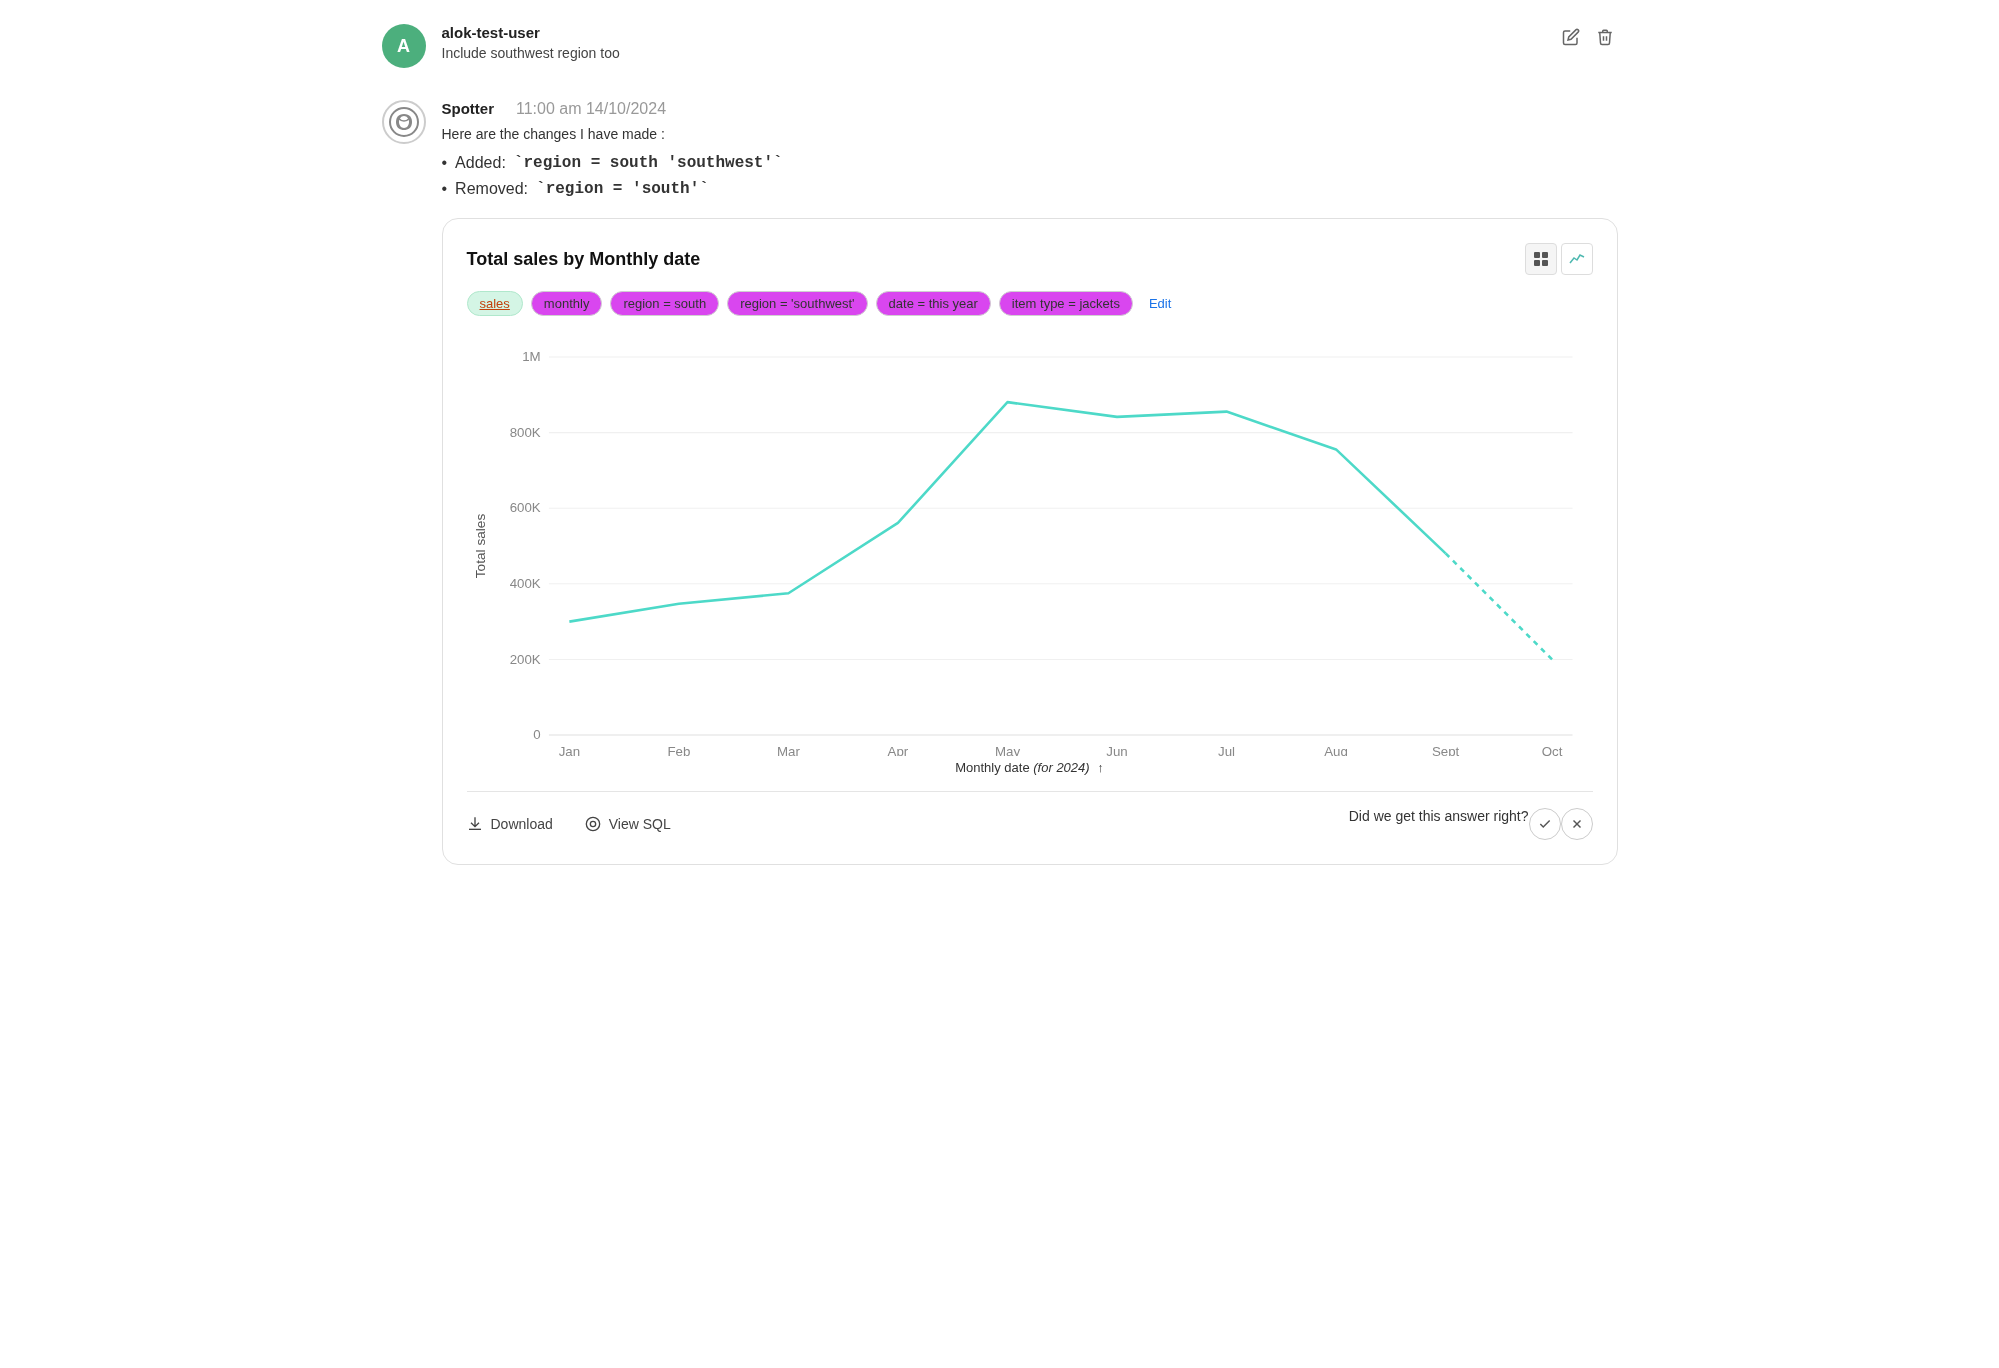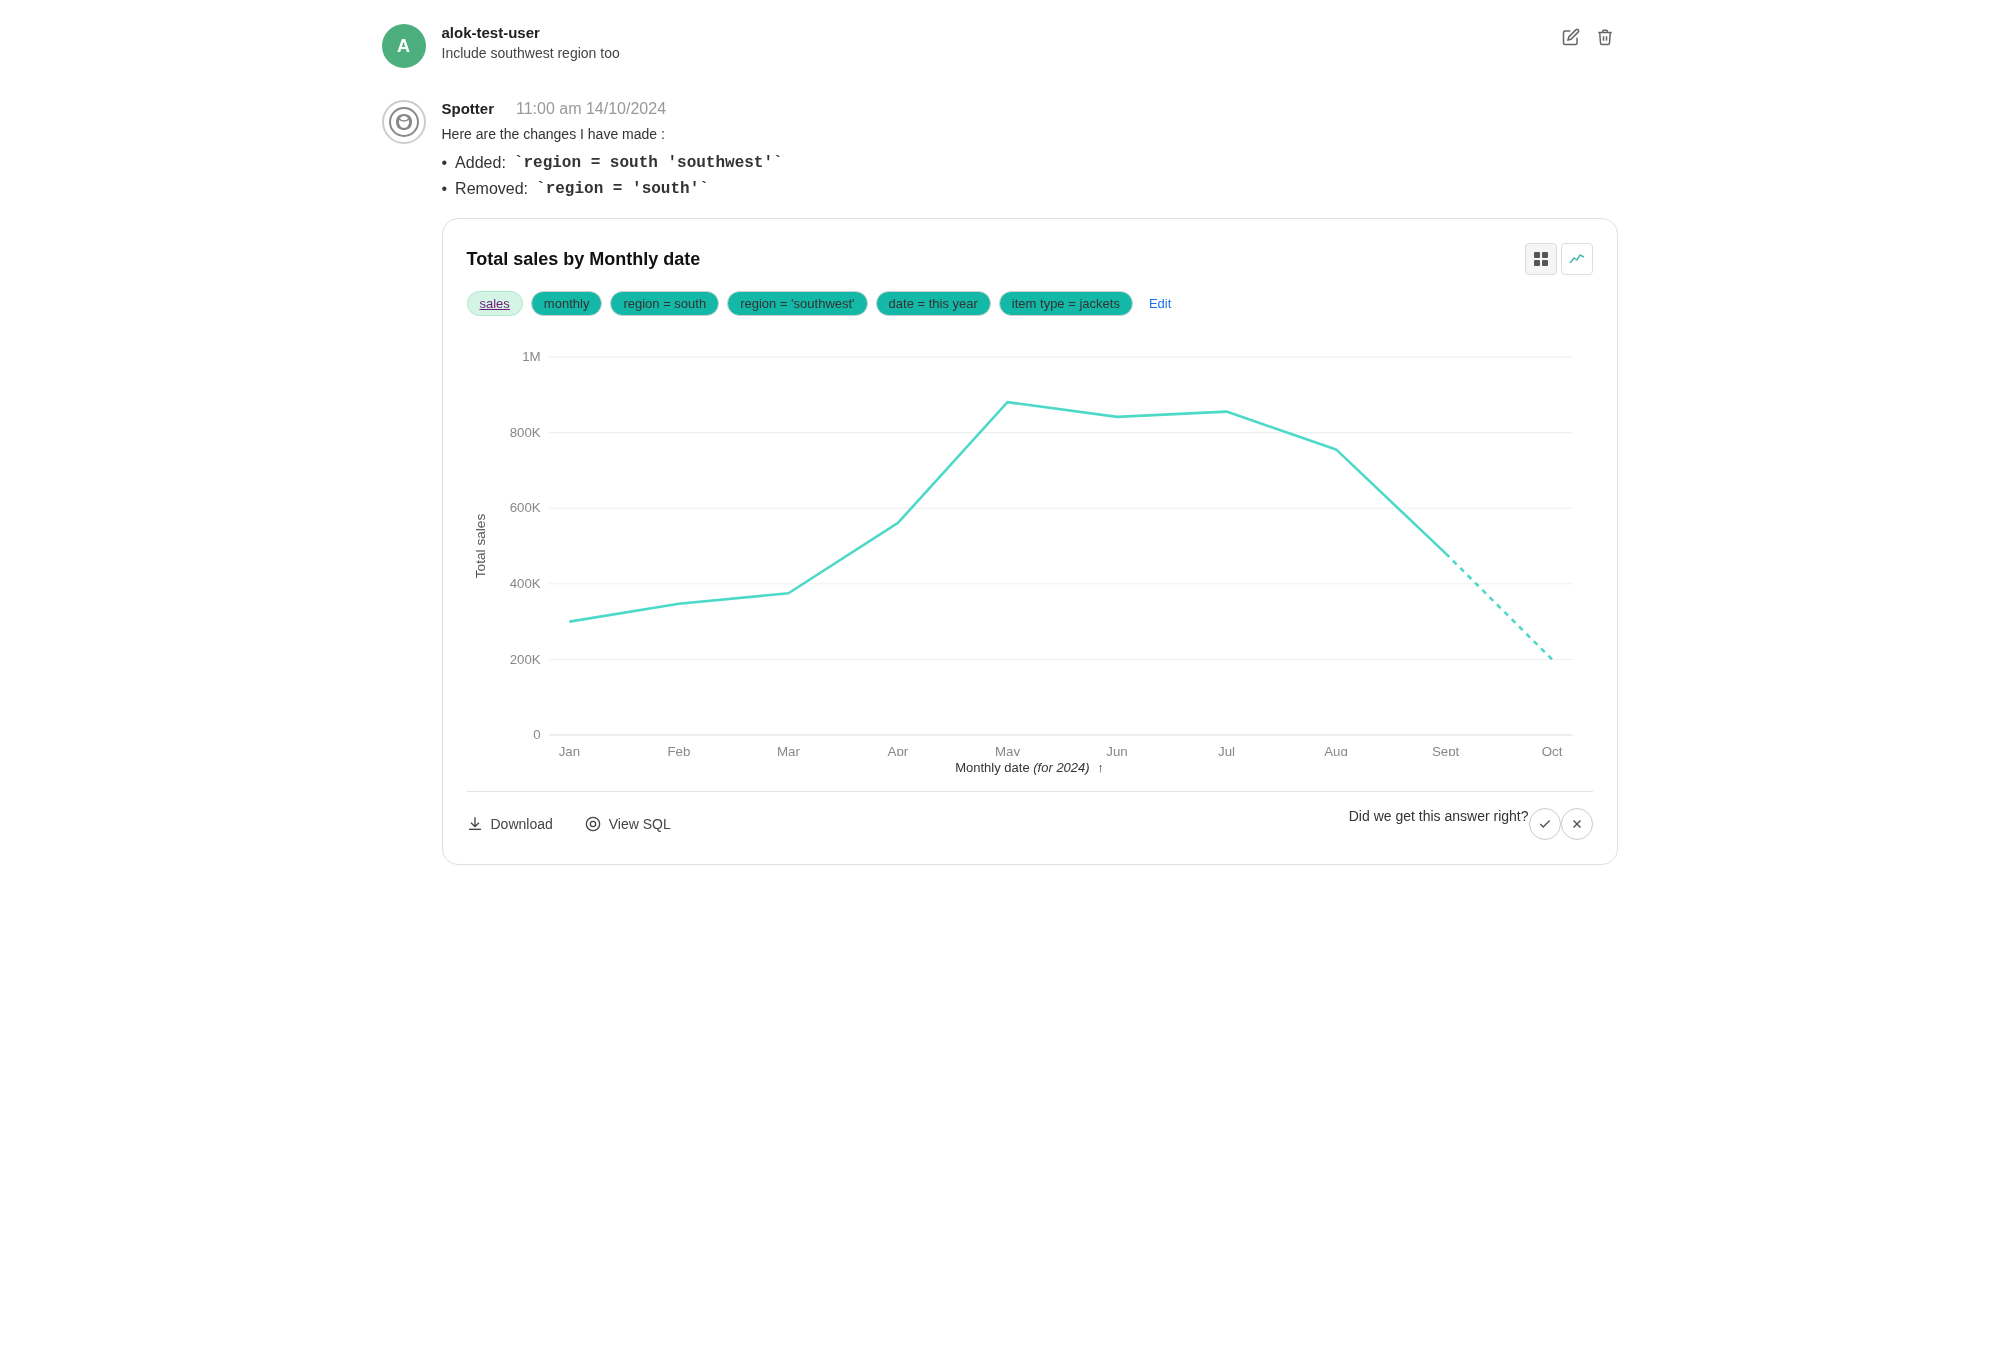--- a/index.html
+++ b/index.html
@@ -178,27 +178,27 @@
       flex-wrap: wrap;
       gap: 8px;
       align-items: center;
       margin-bottom: 20px;
     }
     .tag {
       padding: 4px 12px;
       border-radius: 20px;
       font-size: 13px;
       border: 1px solid #d0d0d0;
-      background: #14b8a6;
+      background: #d946ef;
       color: #333;
     }
     .tag.highlighted {
       background: #d4f5e5;
       border-color: #b0e8cc;
-      color: #701a75;
+      color: #c2410c;
       text-decoration: underline;
     }
     .edit-link {
       font-size: 13px;
       color: #1a73e8;
       cursor: pointer;
       background: none;
       border: none;
       padding: 4px 8px;
     }

